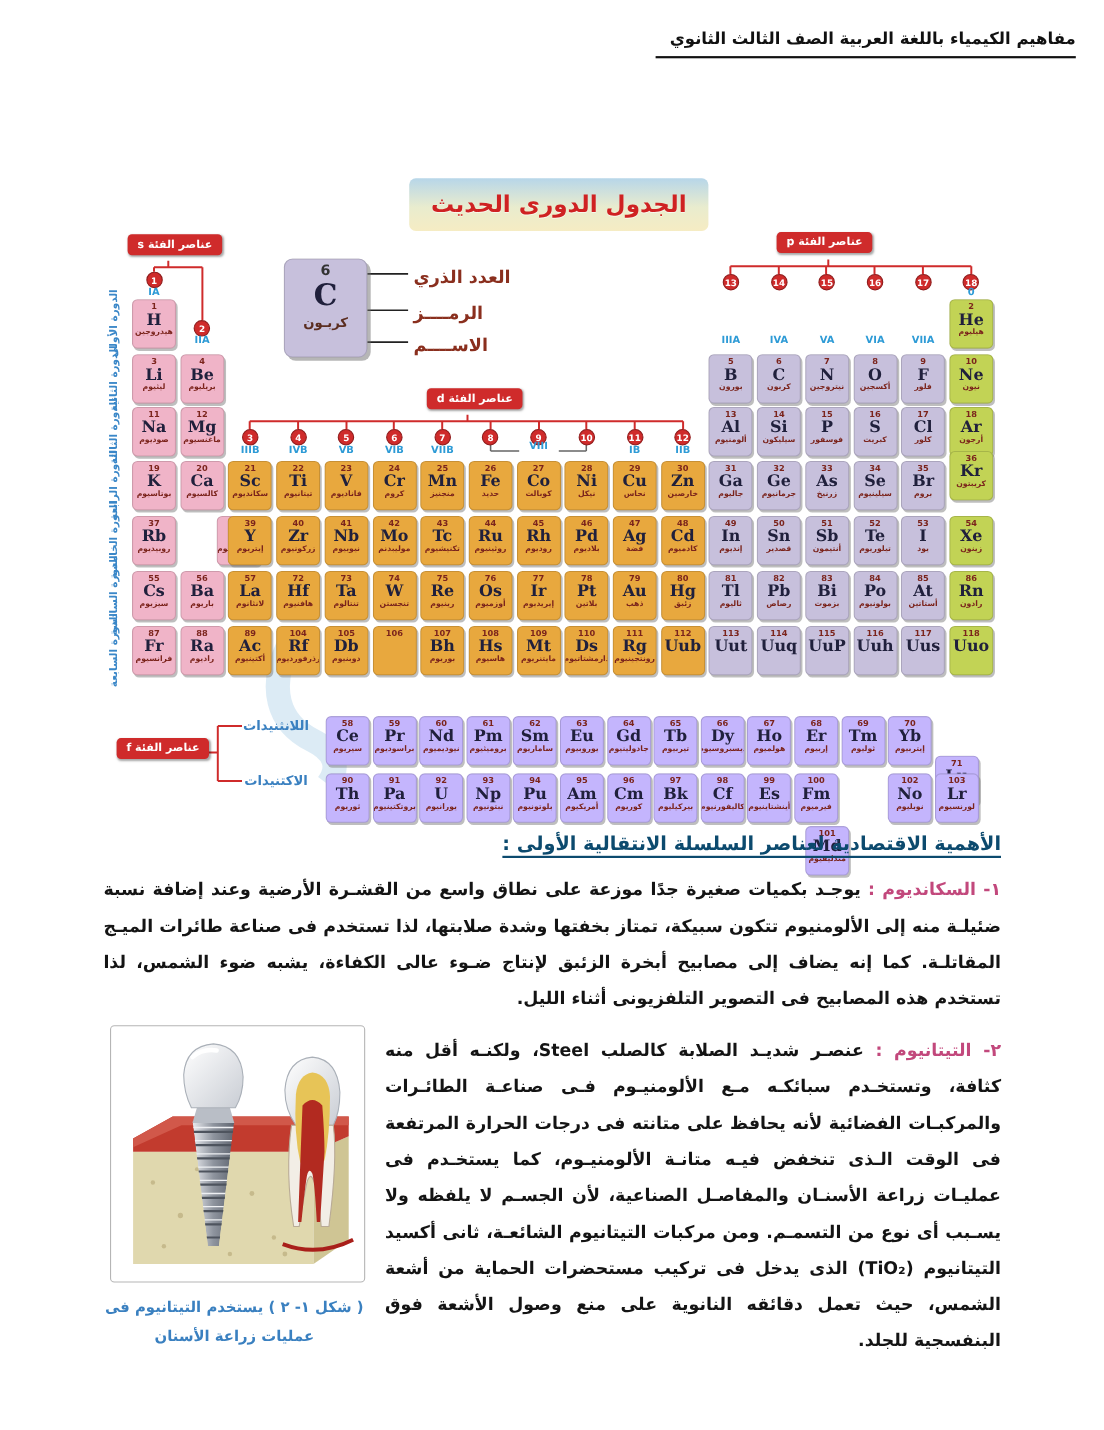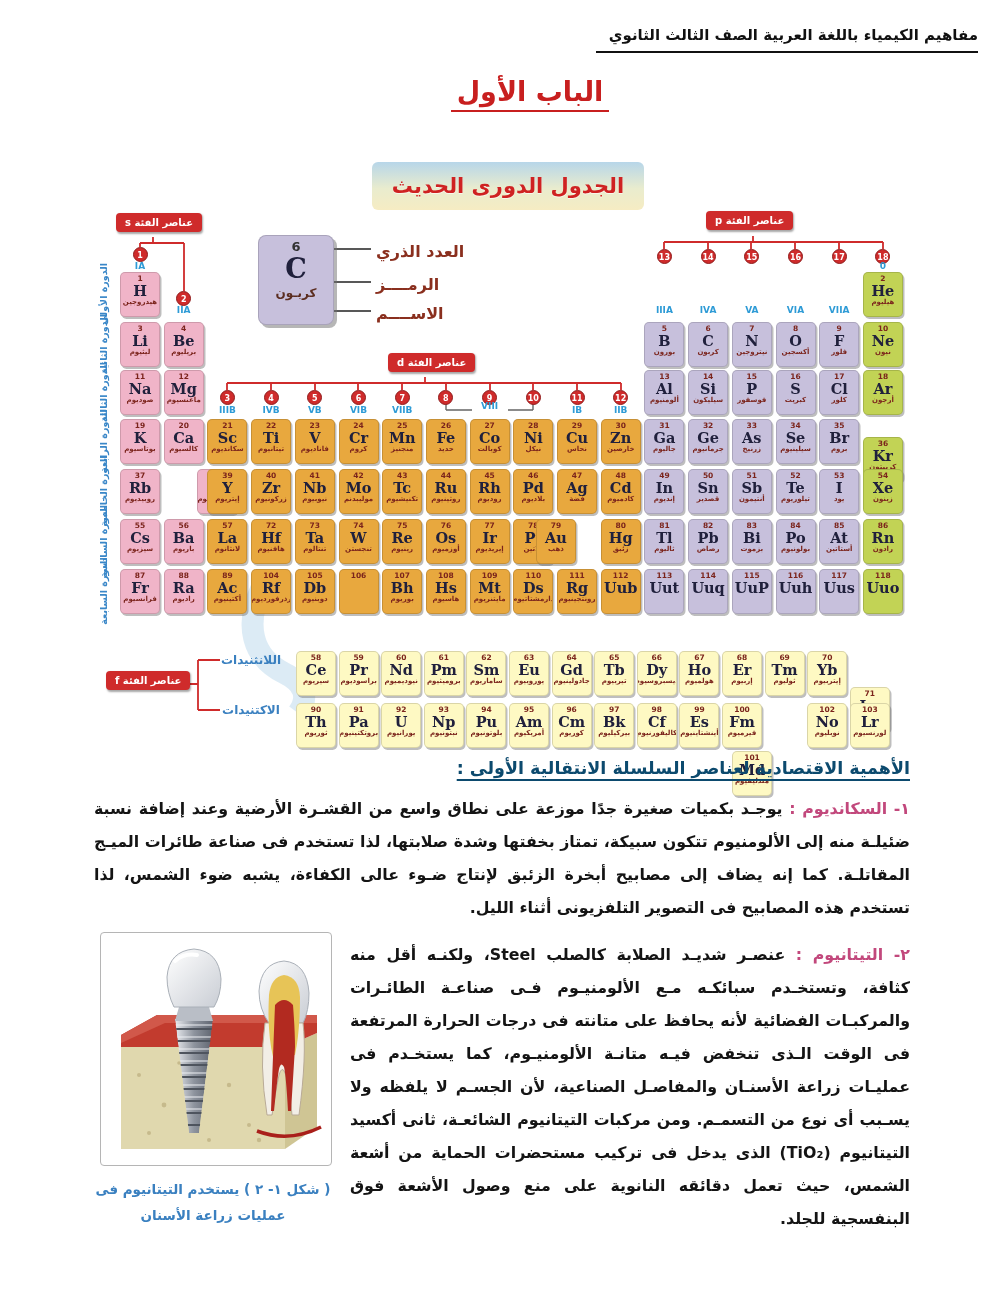--- a/index.html
+++ b/index.html
@@ -30,21 +30,21 @@
         box-shadow:1.5px 2px 0 rgba(110,110,110,.45);display:flex;flex-direction:column;align-items:center;
         box-sizing:border-box;overflow:hidden;}
   .cnum{font-size:7.5px;line-height:9px;margin-top:1px;color:#7b241c;font-weight:bold;}
   .csym{font-family:"DejaVu Serif","Liberation Serif",serif;font-size:14.5px;line-height:15px;
         font-weight:bold;color:#20203c;}
   .cname{font-size:7px;line-height:9px;color:#7b241c;font-weight:bold;white-space:nowrap;direction:rtl;}
   .blk-s{background:#f0b4c8;}
   .blk-d{background:#e8a83e;}
   .blk-p{background:#c7c0dc;}
   .blk-g{background:#c2d355;}
-  .blk-f{background:#fef9c3;}
+  .blk-f{background:#c4b5fd;}
 
   .blk-label{position:absolute;background:#cf2b2b;color:#fff;font-size:10px;font-weight:bold;
              padding:4px 9px;border-radius:4px;direction:rtl;white-space:nowrap;
              box-shadow:1px 1.5px 2px rgba(0,0,0,.35);}
   .gcircle{position:absolute;width:15px;height:15px;border-radius:50%;background:#cf2b2b;border:1px solid #8f1d1d;
            color:#fff;font-size:8px;font-weight:bold;text-align:center;line-height:15px;box-sizing:border-box;}
   .gname{position:absolute;width:44px;text-align:center;font-size:9px;font-weight:bold;color:#2e9bd6;}
   .pbar-label{position:absolute;text-align:center;font-size:12px;font-weight:bold;color:#3a80c0;direction:rtl;}
   .period-label{position:absolute;width:72px;height:12px;text-align:center;font-size:9.5px;font-weight:bold;
                 color:#3a87c8;transform:rotate(-90deg);direction:rtl;white-space:nowrap;}
@@ -69,21 +69,20 @@
   .figcap{margin-top:10px;text-align:center;color:#3a80c0;font-size:13.5px;font-weight:bold;line-height:26px;direction:rtl;}
   .clear{clear:both;}
 </style>
 </head>
 <body>
 
 <div class="page">
 
   <div class="hdr">مفاهيم الكيمياء باللغة العربية الصف الثالث الثانوي</div>
 
-  <div class="chap chap1"><span>الباب الأول</span></div>
 
   <div class="banner">الجدول الدورى الحديث</div>
 
   <div class="ptable" id="ptable">
     <svg class="tree-svg" width="1004" height="558">
 
       <path d="M262,382 C244,420 252,452 284,468 C304,478 310,492 298,508" stroke="#d6e8f3" stroke-width="22" fill="none" opacity="0.85"></path>
 
       <g stroke="#cf2b2b" stroke-width="1.8" fill="none">
         <path d="M153,32 V38 M140,38 H184 M140,38 V42 M184,38 V86"></path>
@@ -288,21 +287,21 @@
       <div class="cell blk-p" style="left:775.5px;top:214px;">
         <span class="cnum">34</span>
         <span class="csym">Se</span>
         <span class="cname">سيلينيوم</span>
       </div>
       <div class="cell blk-p" style="left:819.2px;top:214px;">
         <span class="cnum">35</span>
         <span class="csym">Br</span>
         <span class="cname">بروم</span>
       </div>
-      <div class="cell blk-g" style="left:862.9000000000001px;top:232px;">
+      <div class="cell blk-g" style="left:862.9000000000001px;top:205px;">
         <span class="cnum">36</span>
         <span class="csym">Kr</span>
         <span class="cname">كريبتون</span>
       </div>
       <div class="cell blk-s" style="left:120px;top:264px;">
         <span class="cnum">37</span>
         <span class="csym">Rb</span>
         <span class="cname">روبيديوم</span>
       </div>
       <div class="cell blk-s" style="left:163.7px;top:264px;margin-left:33px;">
@@ -433,21 +432,21 @@
       <div class="cell blk-d" style="left:469.6px;top:314px;">
         <span class="cnum">77</span>
         <span class="csym">Ir</span>
         <span class="cname">إيريديوم</span>
       </div>
       <div class="cell blk-d" style="left:513.3px;top:314px;">
         <span class="cnum">78</span>
         <span class="csym">Pt</span>
         <span class="cname">بلاتين</span>
       </div>
-      <div class="cell blk-d" style="left:536px;top:314px;text-align:right;">
+      <div class="cell blk-d" style="left:557px;top:314px;text-align:right;">
         <span class="cnum">79</span>
         <span class="csym">Au</span>
         <span class="cname">ذهب</span>
       </div>
       <div class="cell blk-d" style="left:600.7px;top:314px;">
         <span class="cnum">80</span>
         <span class="csym">Hg</span>
         <span class="cname">زئبق</span>
       </div>
       <div class="cell blk-p" style="left:644.4000000000001px;top:314px;">

